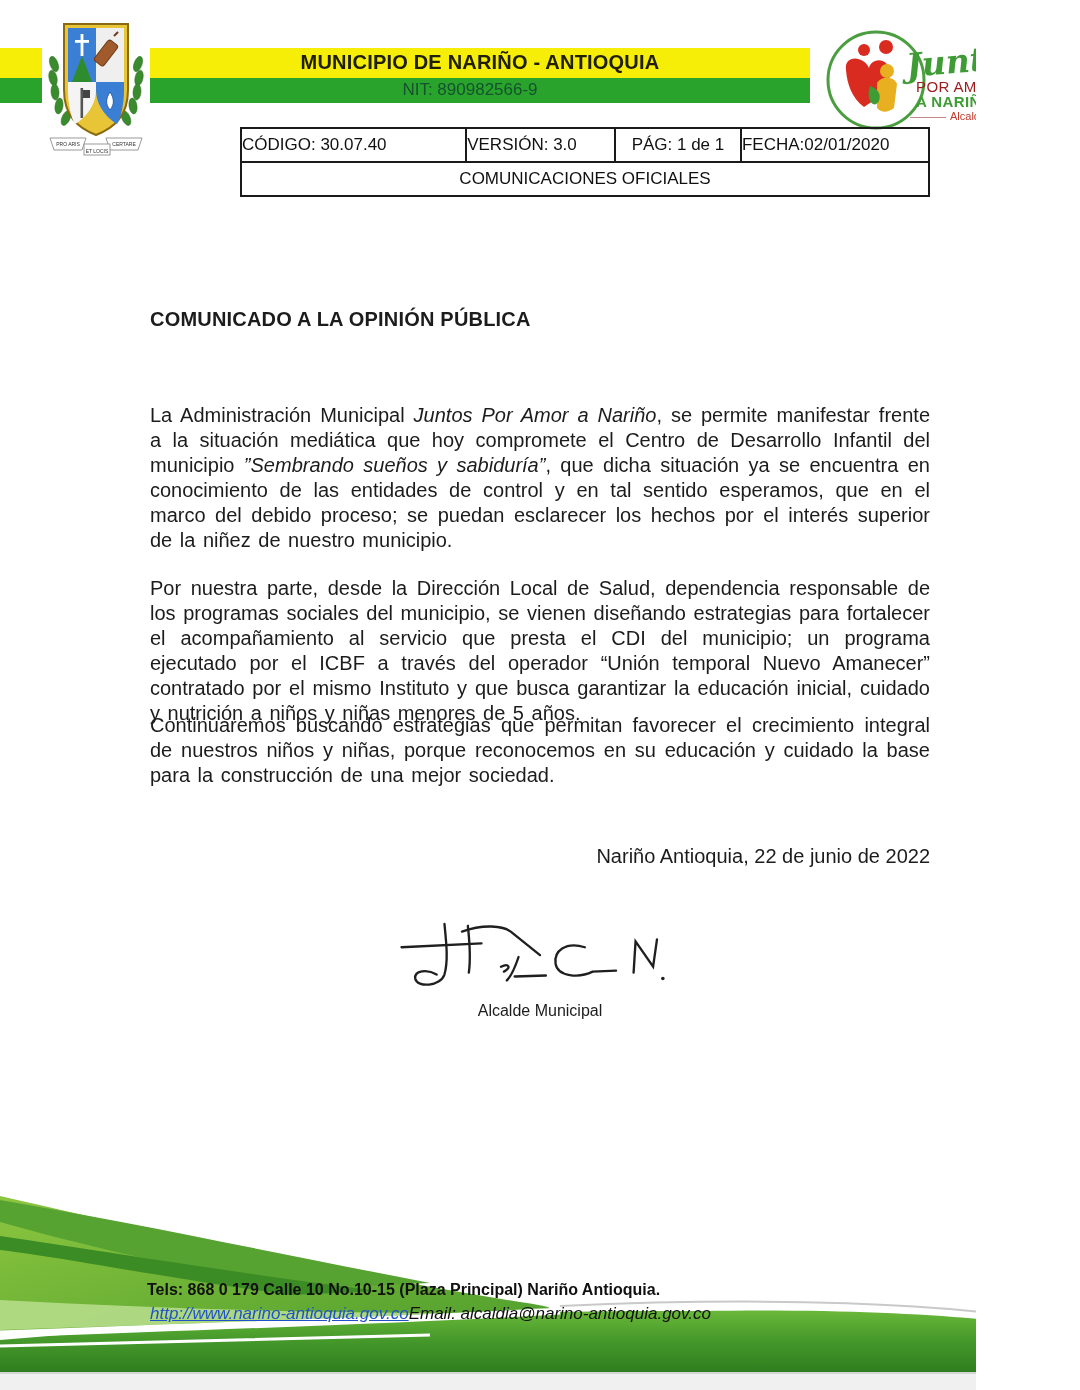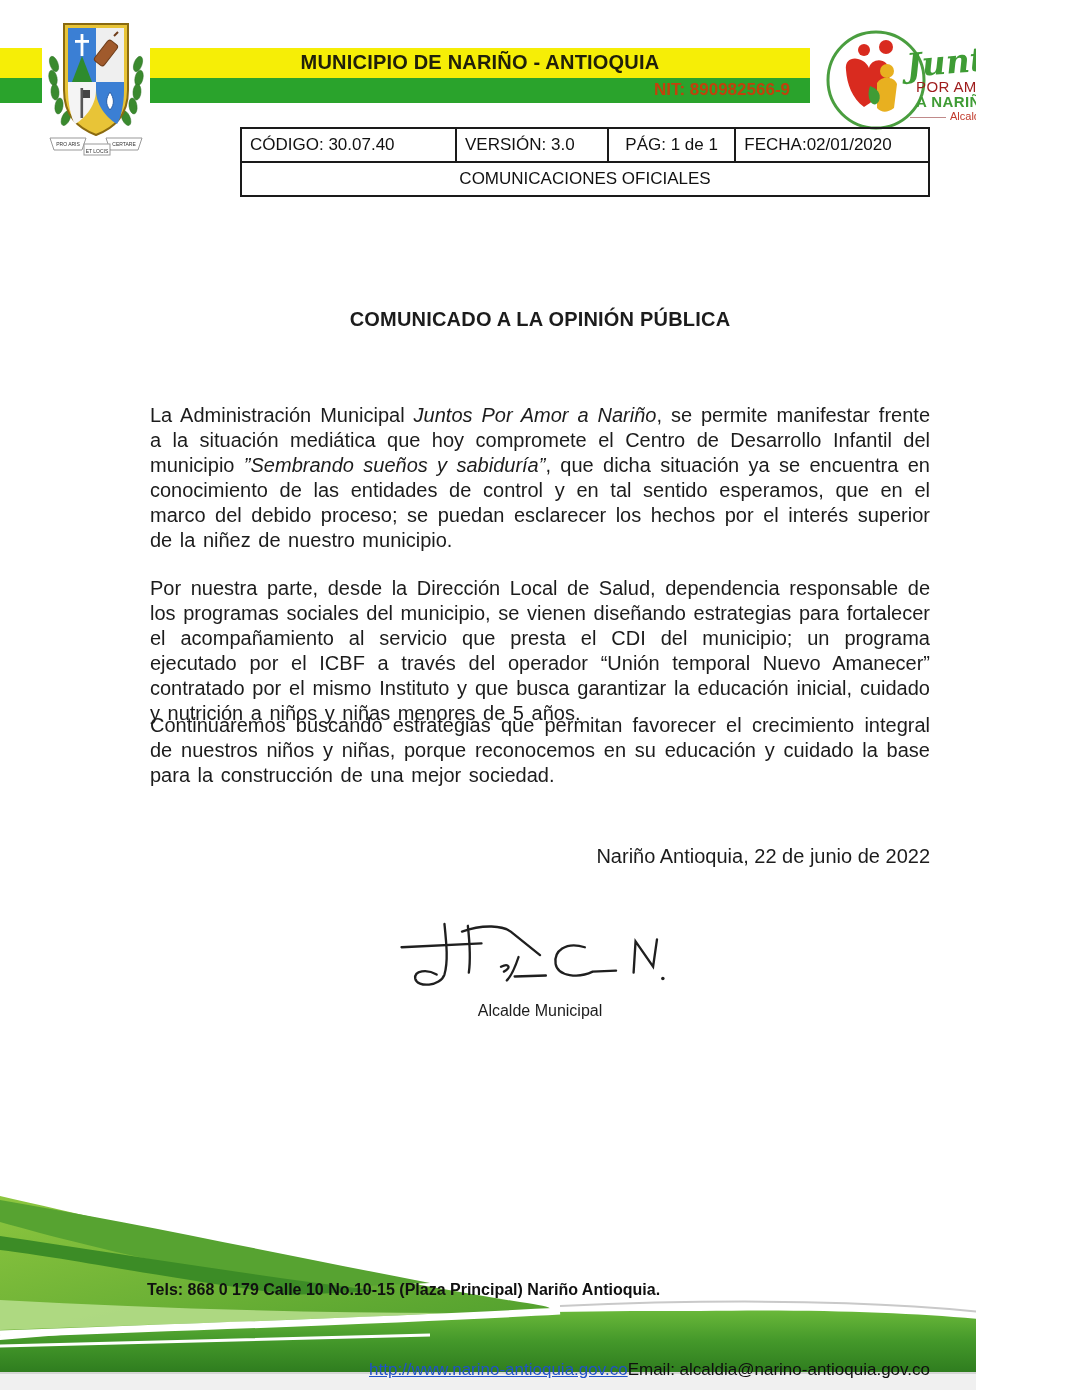--- a/index.html
+++ b/index.html
@@ -4,61 +4,61 @@
 <style>
   html,body{margin:0;padding:0;background:#fff;}
   .page{position:relative;width:976px;height:1390px;background:#ffffff;overflow:hidden;
         font-family:"Liberation Sans", sans-serif;color:#1c1c1c;}
   
   .band{position:absolute;left:0;width:1080px;z-index:1;}
   .band-yellow{top:48px;height:30px;background:#f6ee06;}
   .band-green{top:78px;height:25px;background:#2aa32c;}
   .muni-title{position:absolute;top:51px;left:150px;width:660px;text-align:center;
         font-size:20px;font-weight:bold;color:#20200a;z-index:3;letter-spacing:.2px;}
-  .nit-line{position:absolute;top:80px;left:150px;width:640px;text-align:right;
-        font-size:17px;font-weight:bold;color:#c2410c;z-index:3;}
+  .nit-line{position:absolute;top:80px;left:150px;width:640px;text-align:center;
+        font-size:17px;font-weight:normal;color:#14532d;z-index:3;}
   .dependencia{position:absolute;top:105px;left:285px;font-size:19px;color:#111;z-index:3;}
   
   .crest-box{position:absolute;left:42px;top:4px;width:108px;height:156px;background:#fff;z-index:2;}
   .logo-box{position:absolute;left:810px;top:16px;width:202px;height:126px;background:#fff;z-index:2;}
   .logo-inner{position:relative;width:100%;height:100%;}
   .logo-circle{position:absolute;left:14px;top:12px;}
   .logo-text{position:absolute;left:84px;top:28px;width:118px;line-height:1;}
   .logo-juntos{font-family:"DejaVu Serif", serif;font-style:italic;font-weight:bold;
         font-size:33px;color:#3f9c35;display:inline-block;transform:rotate(-5deg);margin-left:12px;}
   .logo-poramor{font-size:15px;font-weight:normal;color:#9e1b1b;margin-top:2px;margin-left:22px;letter-spacing:.4px;}
   .logo-anarino{font-size:15px;font-weight:bold;color:#3f9c35;margin-left:22px;letter-spacing:.4px;}
   .logo-alcaldia{font-size:11px;color:#c0392b;margin-left:56px;margin-top:2px;position:relative;}
   .logo-alcaldia::before{content:"";position:absolute;left:-40px;top:6px;width:36px;height:1px;background:#c08a8a;}
   
   .hdr-table{position:absolute;left:240px;top:127px;width:690px;z-index:3;
         border:2px solid #1a1a1a;border-collapse:collapse;font-size:17px;color:#111;}
-  .hdr-table td{border:2px solid #1a1a1a;padding:4px 8px;height:24px;}
+  .hdr-table td{border:2px solid #1a1a1a;padding:4px 0;height:24px;}
   .c-codigo{width:216px;text-align:left;}
   .c-version{width:142px;text-align:left;}
   .c-pag{width:120px;text-align:center;}
   .c-fecha{width:180px;text-align:left;}
   .c-span{text-align:center;}
   
-  .doc-title{position:absolute;left:150px;top:308px;width:780px;text-align:center;
+  .doc-title{position:absolute;left:150px;top:308px;width:780px;
         font-size:20px;font-weight:bold;letter-spacing:.2px;}
   .para{position:absolute;left:150px;width:780px;text-align:justify;
         font-size:20px;line-height:25px;word-spacing:2px;}
   .p1{top:383px;} .p2{top:556px;} .p3{top:693px;}
   .ital{font-style:italic;}
   .dateline{position:absolute;left:150px;top:845px;width:780px;text-align:right;font-size:20px;}
   .sig-block{position:absolute;left:340px;top:918px;width:400px;text-align:center;}
   .sig-name{font-size:20px;margin-top:-8px;}
   .sig-role{font-size:16px;margin-top:2px;}
   
   .footer-art{position:absolute;left:0;top:1150px;width:1080px;height:240px;z-index:1;}
   .footer-text1{position:absolute;left:147px;top:1281px;width:780px;text-align:left;
         font-size:16px;font-weight:bold;color:#101010;z-index:3;}
-  .footer-text2{position:absolute;left:150px;top:1360px;width:780px;text-align:right;
-        font-size:17px;color:#101010;z-index:3;}
+  .footer-text2{position:absolute;left:150px;top:1304px;width:780px;text-align:left;
+        font-size:17px;color:#101010;z-index:3;font-style:italic;}
   .footer-link{color:#2052c8;text-decoration:underline;}
 </style>
 </head>
 <body>
 
 <div class="page">
 
   <div class="band band-yellow"></div>
   <div class="band band-green"></div>
 

